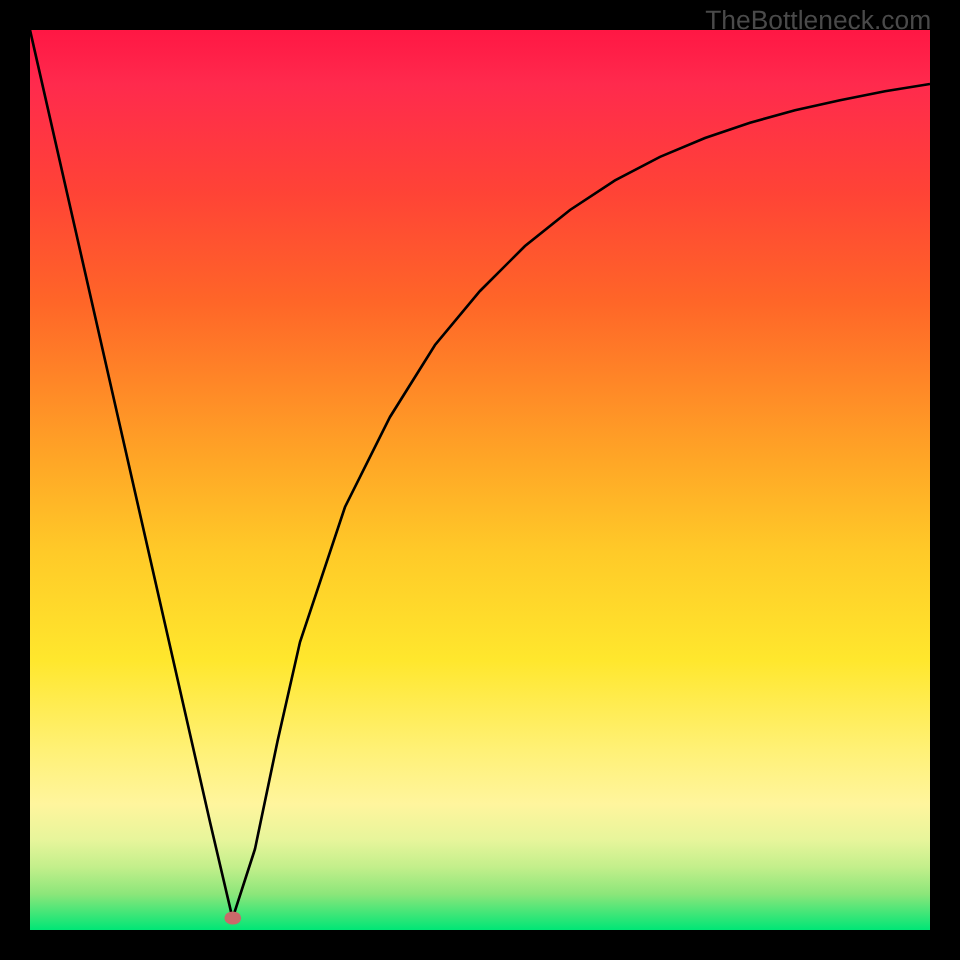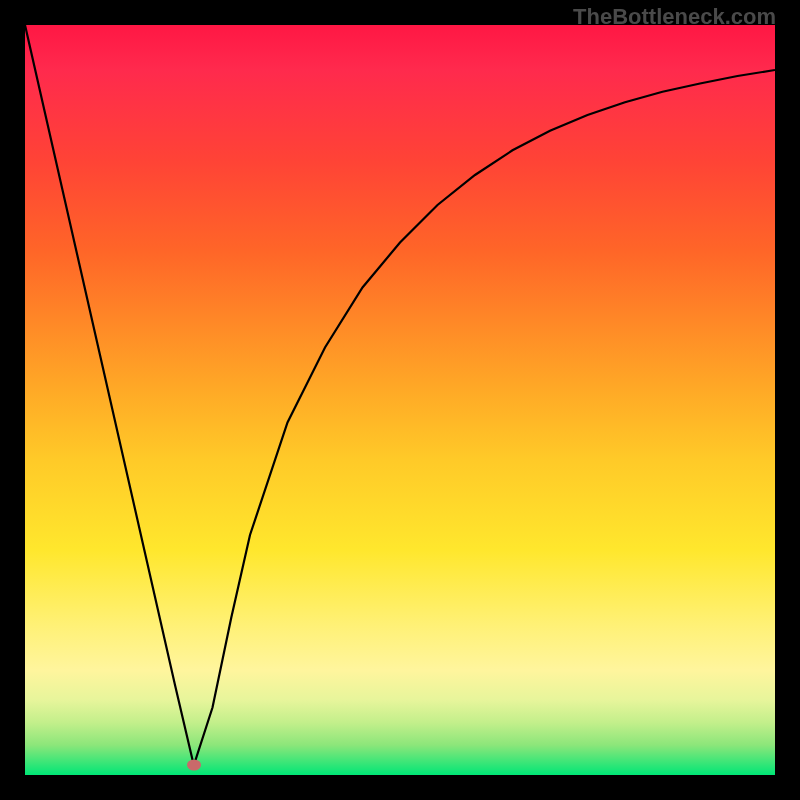--- a/index.html
+++ b/index.html
@@ -10,21 +10,21 @@
     background: #000;
     position: relative;
     font-family: Arial, Helvetica, sans-serif;
   }
   .watermark {
     position: absolute;
     top: 4px;
     right: 24px;
     color: #4a4a4a;
     font-size: 22px;
-    font-weight: 700;
+    font-weight: 400;
     z-index: 10;
   }
   .plot-area {
     position: absolute;
     left: 25px;
     top: 25px;
     width: 750px;
     height: 750px;
     overflow: hidden;
   }

